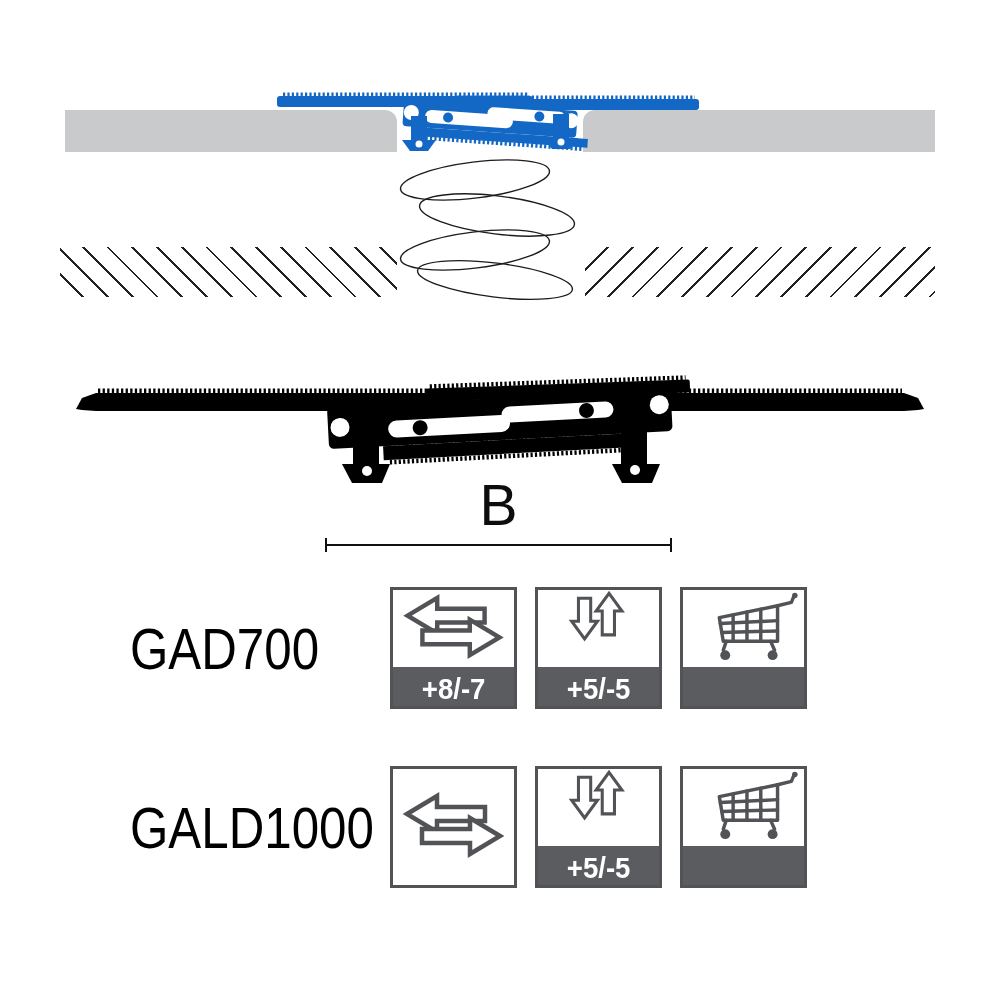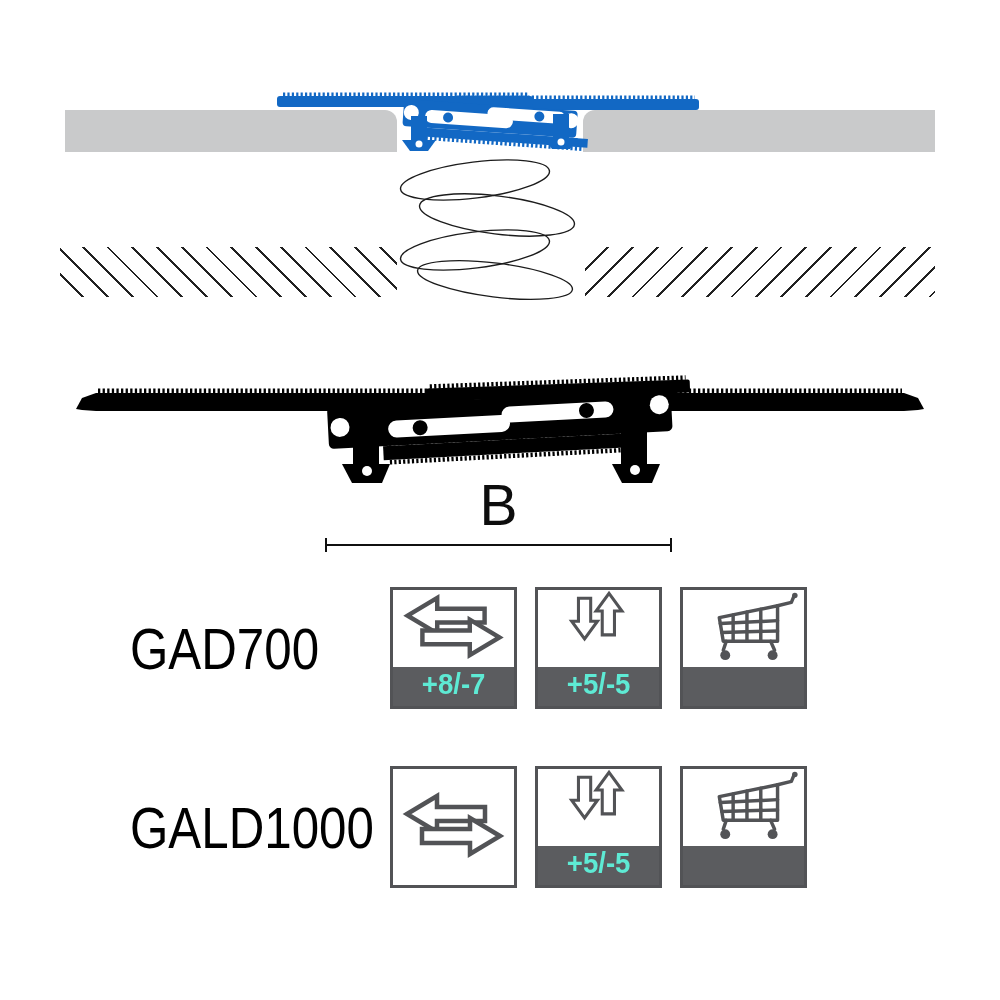--- a/index.html
+++ b/index.html
@@ -43,21 +43,21 @@
     transform:scaleX(0.85);transform-origin:left center;
   }
   .badge{
     position:absolute;top:0;width:127px;height:122px;border:3px solid #525356;
     background:#fff;box-sizing:border-box;display:flex;flex-direction:column;
   }
   .b1{left:390px;} .b2{left:535px;gap:24px;} .b3{left:680px;}
   .badge-icon{flex:1;position:relative;overflow:hidden;}
   .badge-icon svg{position:absolute;left:0;top:0;width:100%;height:100%;}
   .badge-footer{
-    height:39px;background:#5b5c5f;color:#5eead4;display:flex;align-items:flex-start;justify-content:center;
+    height:39px;background:#5b5c5f;color:#ffffff;display:flex;align-items:flex-end;justify-content:center;
   }
   .badge-footer span{
     font-size:30px;font-weight:bold;transform:scaleX(0.92);white-space:nowrap;
   }
 </style>
 </head>
 <body>
 
 <div class="canvas">
 

